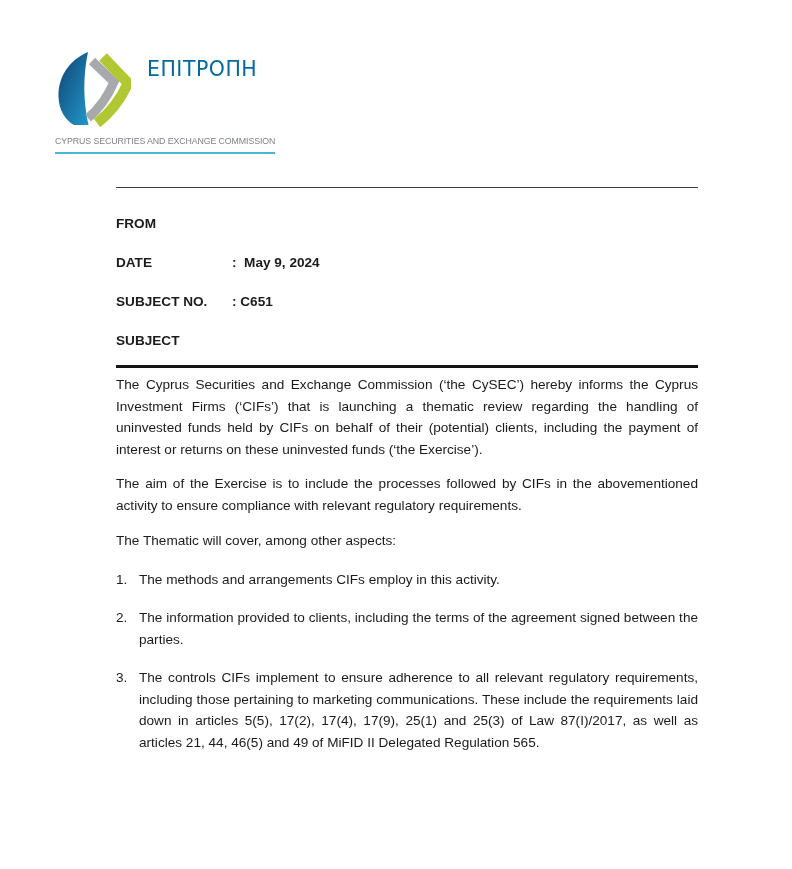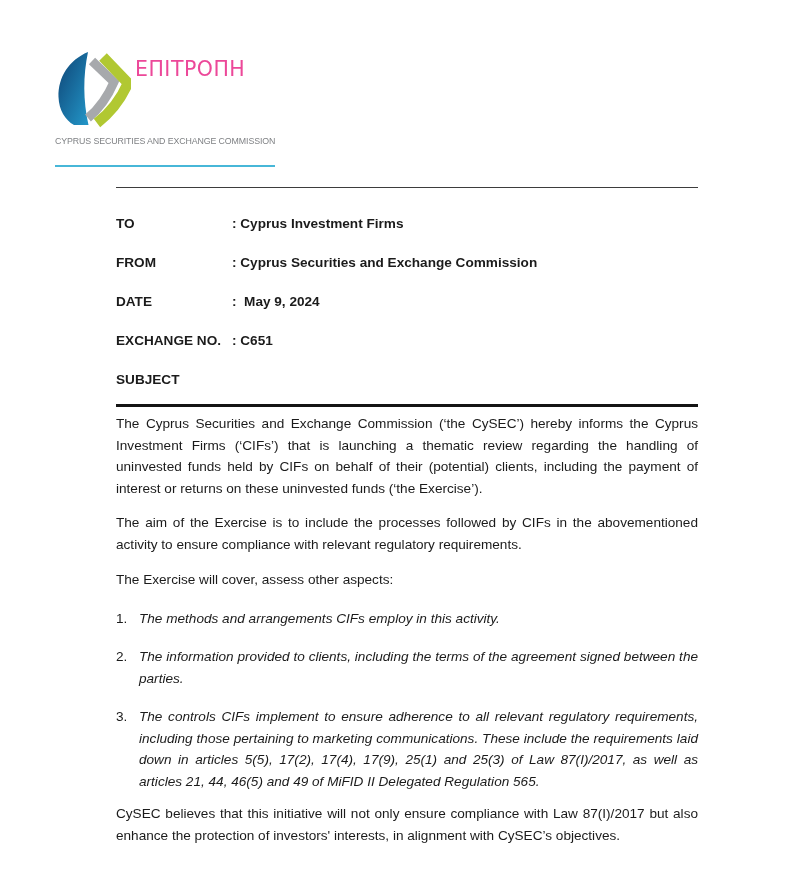--- a/index.html
+++ b/index.html
@@ -15,37 +15,37 @@
     overflow: hidden;
     font-family: "Liberation Sans", sans-serif;
     color: #1b1b1b;
   }
 
   
   .logo { position: absolute; left: 55px; top: 50px; }
   .logo-top { display: flex; align-items: flex-start; }
   .logo-mark { display: block; width: 76px; height: 80px; }
   .logo-greek {
-    margin-left: 4px;
+    margin-left: 16px;
     padding-top: 7px;
     font-size: 20.5px;
     line-height: 25px;
     letter-spacing: 0.5px;
-    color: #ec4899;
+    color: #0369a1;
     font-family: "DejaVu Sans", "Liberation Sans", sans-serif;
     text-align: center;
   }
   .logo-caption {
     display: inline-block;
     margin-top: 0;
     font-size: 8.8px;
     letter-spacing: -0.1px;
     color: #7f8184;
     border-bottom: 2px solid #47b7d8;
-    padding-bottom: 19px;
+    padding-bottom: 6px;
     white-space: nowrap;
   }
 
   
   .content { position: absolute; left: 116px; top: 187px; width: 582px; }
   .rule-thin  { height: 1.3px; background: #3d3d3d; }
   .rule-thick { height: 2.8px; background: #141414; margin-top: 15px; }
 
   
   .memo { margin-top: 26px; }
@@ -70,21 +70,21 @@
   #p1 { margin-top: 6px; }
   #p2 { margin-top: 13px; }
   #p3 { margin-top: 14px; }
   .list-item {
     display: flex;
     margin-top: 17px;
     font-size: 13.6px;
     line-height: 21.5px;
   }
   .li-num  { flex: 0 0 23px; }
-  .li-text { flex: 1; text-align: justify; font-style: italic; }
+  .li-text { flex: 1; text-align: justify; }
   #closing { margin-top: 11px; }
 </style>
 </head>
 <body>
 
 <div class="page">
 
   <div class="logo">
     <div class="logo-top">
       <span class="logo-mark">
@@ -106,57 +106,51 @@
     </div>
     <div class="logo-caption">CYPRUS SECURITIES AND EXCHANGE COMMISSION</div>
   </div>
 
   <div class="content">
 
     <div class="rule-thin"></div>
 
     <div class="memo">
       <div class="memo-row">
-        <span class="memo-label">TO</span>
-        <span class="memo-value">: Cyprus Investment Firms</span>
-      </div>
-      <div class="memo-row">
         <span class="memo-label">FROM</span>
-        <span class="memo-value">: Cyprus Securities and Exchange Commission</span>
       </div>
       <div class="memo-row">
         <span class="memo-label">DATE</span>
         <span class="memo-value">:  May 9, 2024</span>
       </div>
       <div class="memo-row">
-        <span class="memo-label">EXCHANGE NO.</span>
+        <span class="memo-label">SUBJECT NO.</span>
         <span class="memo-value">: C651</span>
       </div>
       <div class="memo-row">
         <span class="memo-label">SUBJECT</span>
       </div>
     </div>
 
     <div class="rule-thick"></div>
 
     <p class="para" id="p1">The Cyprus Securities and Exchange Commission (‘the CySEC’) hereby informs the Cyprus Investment Firms (‘CIFs’) that is launching a thematic review regarding the handling of uninvested funds held by CIFs on behalf of their (potential) clients, including the payment of interest or returns on these uninvested funds (‘the Exercise’).</p>
     <p class="para" id="p2">The aim of the Exercise is to include the processes followed by CIFs in the abovementioned activity to ensure compliance with relevant regulatory requirements.</p>
-    <p class="para" id="p3">The Exercise will cover, assess other aspects:</p>
+    <p class="para" id="p3">The Thematic will cover, among other aspects:</p>
 
     <div>
       <div class="list-item">
         <span class="li-num">1.</span>
         <span class="li-text">The methods and arrangements CIFs employ in this activity.</span>
       </div>
       <div class="list-item">
         <span class="li-num">2.</span>
         <span class="li-text">The information provided to clients, including the terms of the agreement signed between the parties.</span>
       </div>
       <div class="list-item">
         <span class="li-num">3.</span>
         <span class="li-text">The controls CIFs implement to ensure adherence to all relevant regulatory requirements, including those pertaining to marketing communications. These include the requirements laid down in articles 5(5), 17(2), 17(4), 17(9), 25(1) and 25(3) of Law 87(I)/2017, as well as articles 21, 44, 46(5) and 49 of MiFID II Delegated Regulation 565.</span>
       </div>
     </div>
 
-    <p class="para" id="closing">CySEC believes that this initiative will not only ensure compliance with Law 87(I)/2017 but also enhance the protection of investors' interests, in alignment with CySEC’s objectives.</p>
 
   </div>
 </div>
 
 </body></html>

